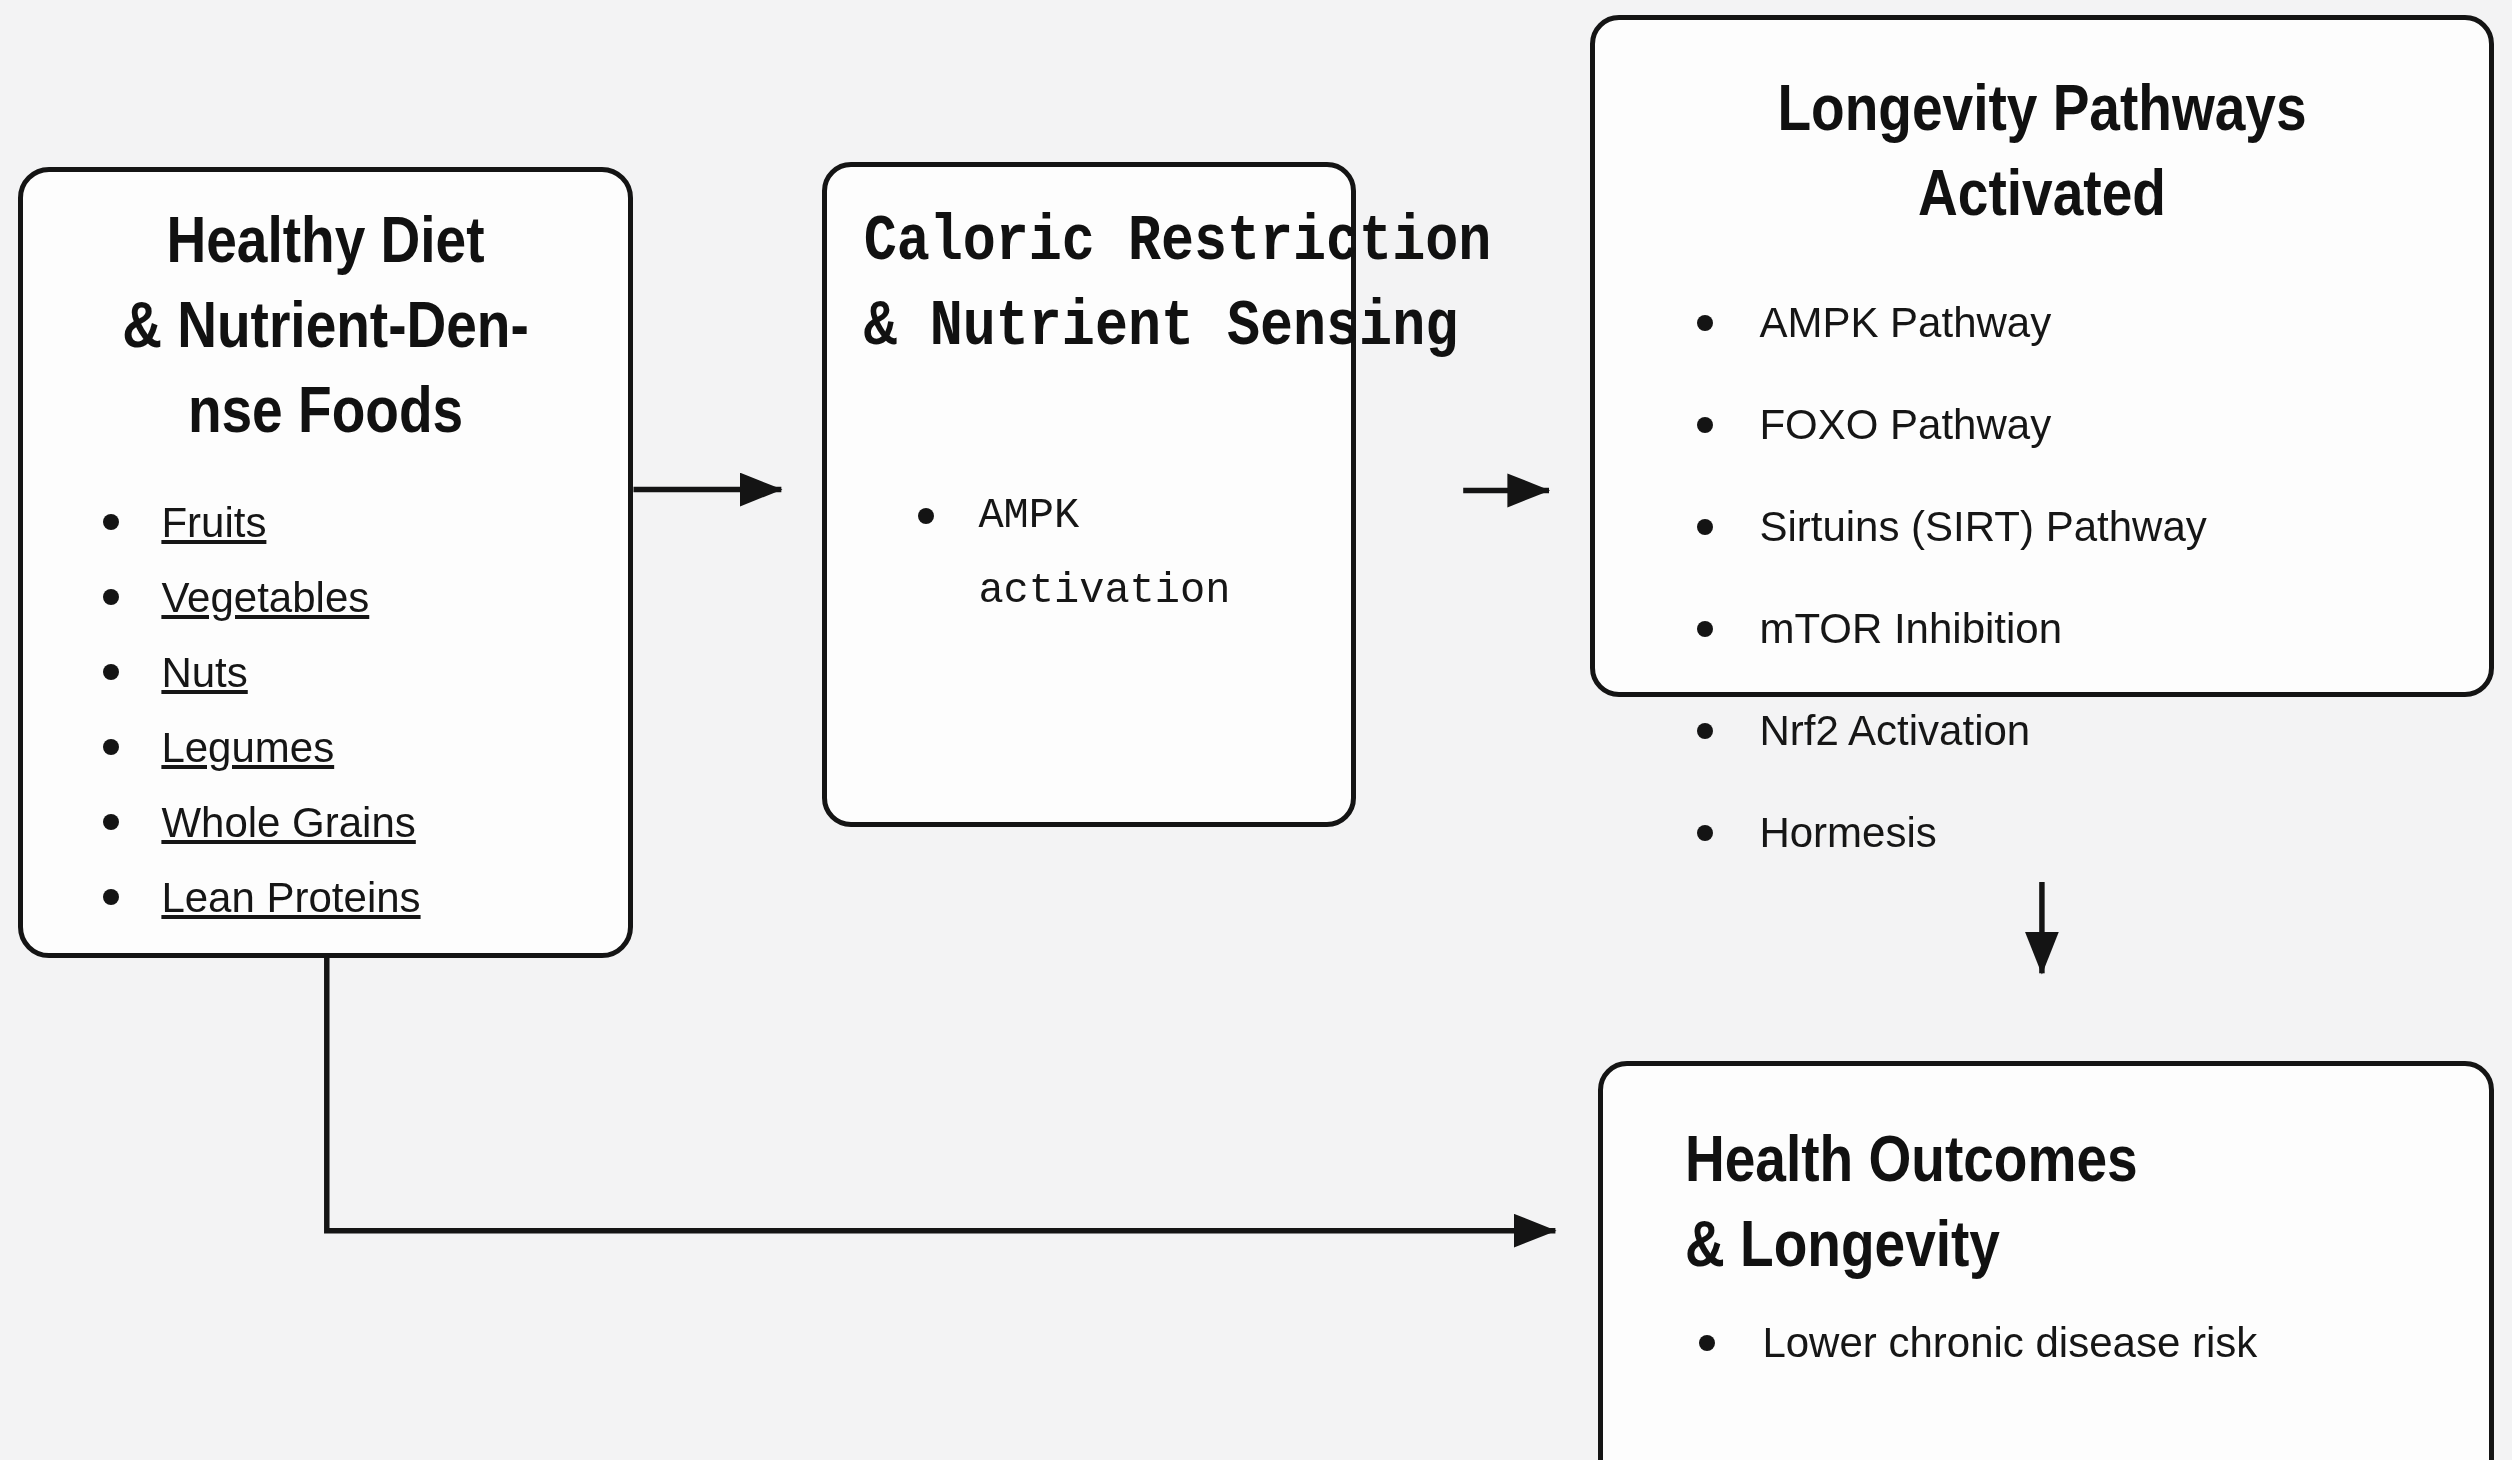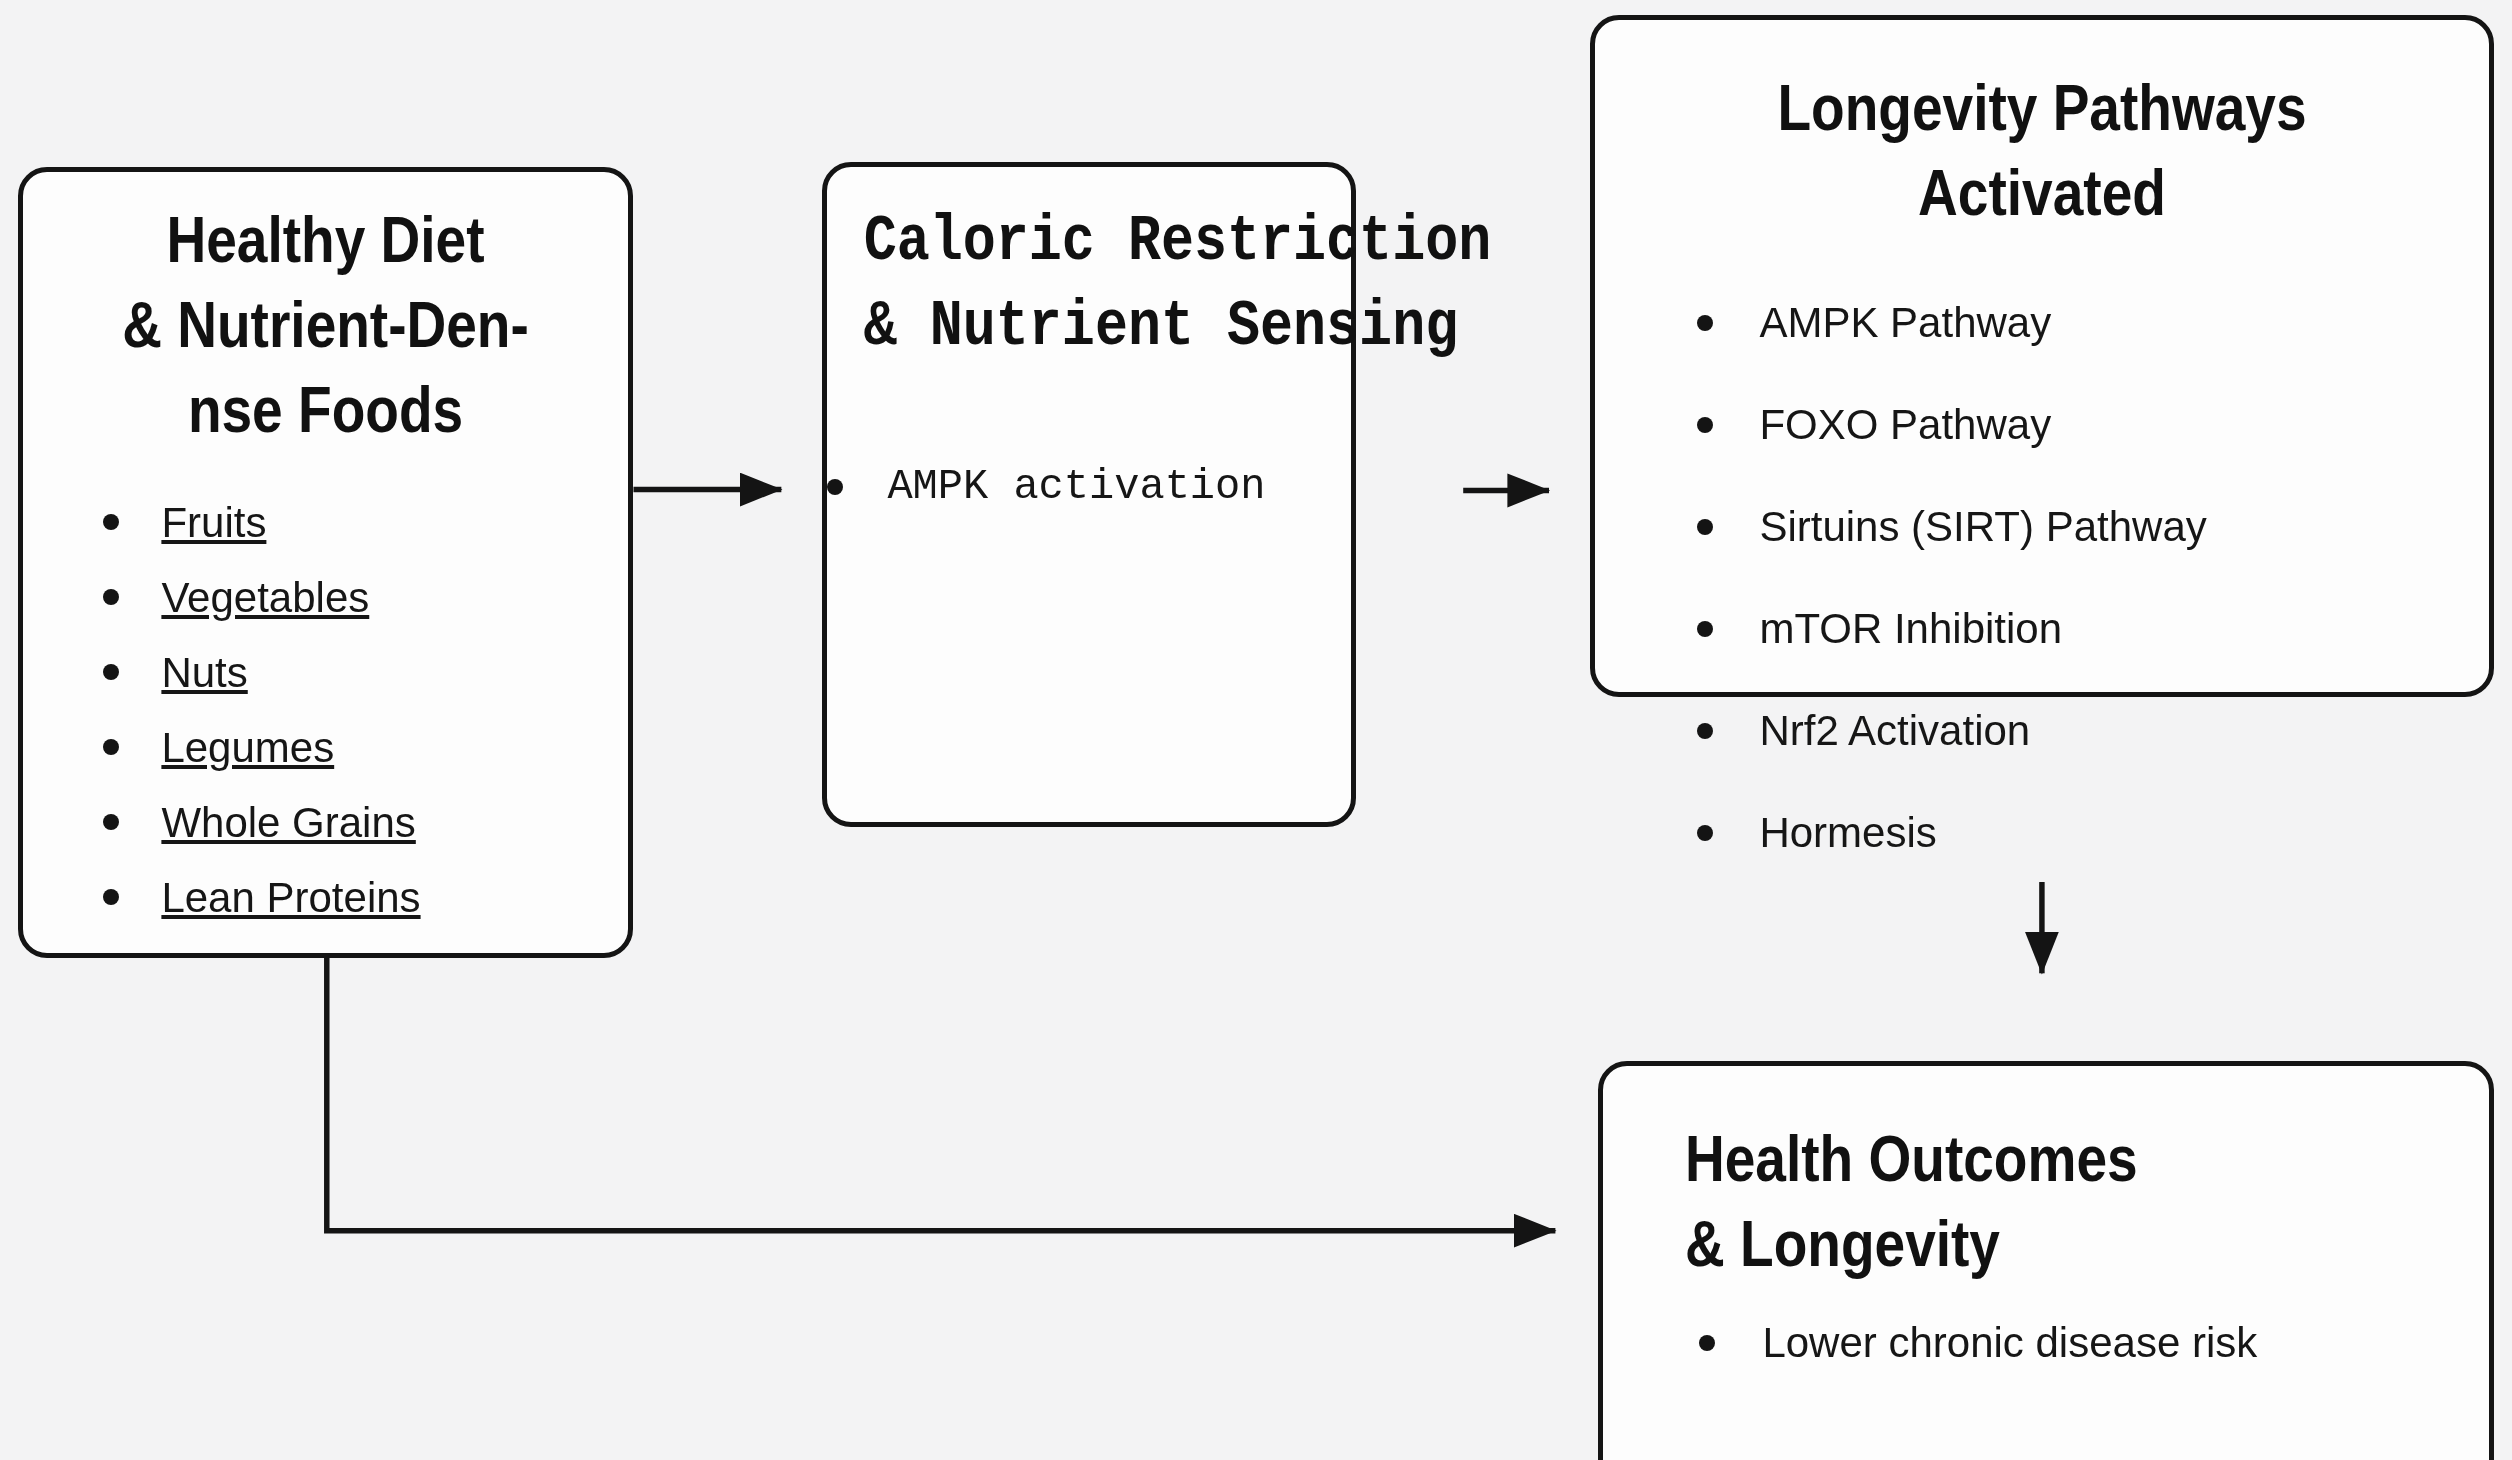--- a/index.html
+++ b/index.html
@@ -5,21 +5,21 @@
   html,body{margin:0;padding:0;background:#f3f3f4;}
   .canvas{
     position:relative;width:2512px;height:1461px;background:#f3f3f4;
     font-family:"Liberation Sans",sans-serif;color:#141414;overflow:hidden;
   }
   .connectors{position:absolute;left:0;top:0;width:2512px;height:1461px;}
   .node{
     position:absolute;box-sizing:border-box;background:#fdfdfd;
     border:5.5px solid #141414;border-radius:29px;
   }
-  .b1{left:18px;top:167px;width:615px;height:791px;}
+  .b1{left:18px;top:167px;width:615px;height:791px;border-radius:31px;}
   .b2{left:822px;top:162px;width:534px;height:665px;font-family:Liberation Mono, monospace;}
   .b3{left:1590px;top:14.6px;width:904px;height:682px;}
   .b4{left:1598px;top:1061px;width:896px;height:436px;}
 
   .title{margin:0;font-size:64px;font-weight:700;line-height:85px;color:#111;}
   .title .tline{white-space:nowrap;transform:scaleX(0.86);transform-origin:50% 50%;}
   .b1 .title{padding-top:25.6px;text-align:center;}
   .b2 .title{padding-top:33px;text-align:center;}
   .b3 .title{padding-top:46px;text-align:center;}
   .b4 .title{padding-top:51px;text-align:left;padding-left:82px;}
@@ -27,21 +27,21 @@
 
   ul.blist{list-style:none;margin:0;padding:0;font-size:42px;color:#161616;}
   ul.blist li{display:flex;align-items:flex-start;}
   .dot{flex:none;width:16.4px;height:16.4px;border-radius:50%;background:#141414;}
   .li-text{display:block;}
 
   .b1 ul.blist{margin-top:32px;padding-left:80px;text-decoration:underline;}
   .b1 ul.blist li{line-height:75px;}
   .b1 .dot{margin-top:29px;margin-right:42px;}
 
-  .b2 ul.blist{margin-top:80px;}
+  .b2 ul.blist{margin-top:109px;padding-left:91px;}
   .b2 ul.blist li{line-height:75px;}
   .b2 .dot{margin-top:29px;margin-right:44px;}
 
   .b3 ul.blist{margin-top:36px;padding-left:102px;}
   .b3 ul.blist li{line-height:102px;}
   .b3 .dot{margin-top:43px;margin-right:46px;}
 
   .b4 ul.blist{margin-top:12.8px;padding-left:96px;}
   .b4 ul.blist li{line-height:85px;}
   .b4 .dot{margin-top:35px;margin-right:47px;}

